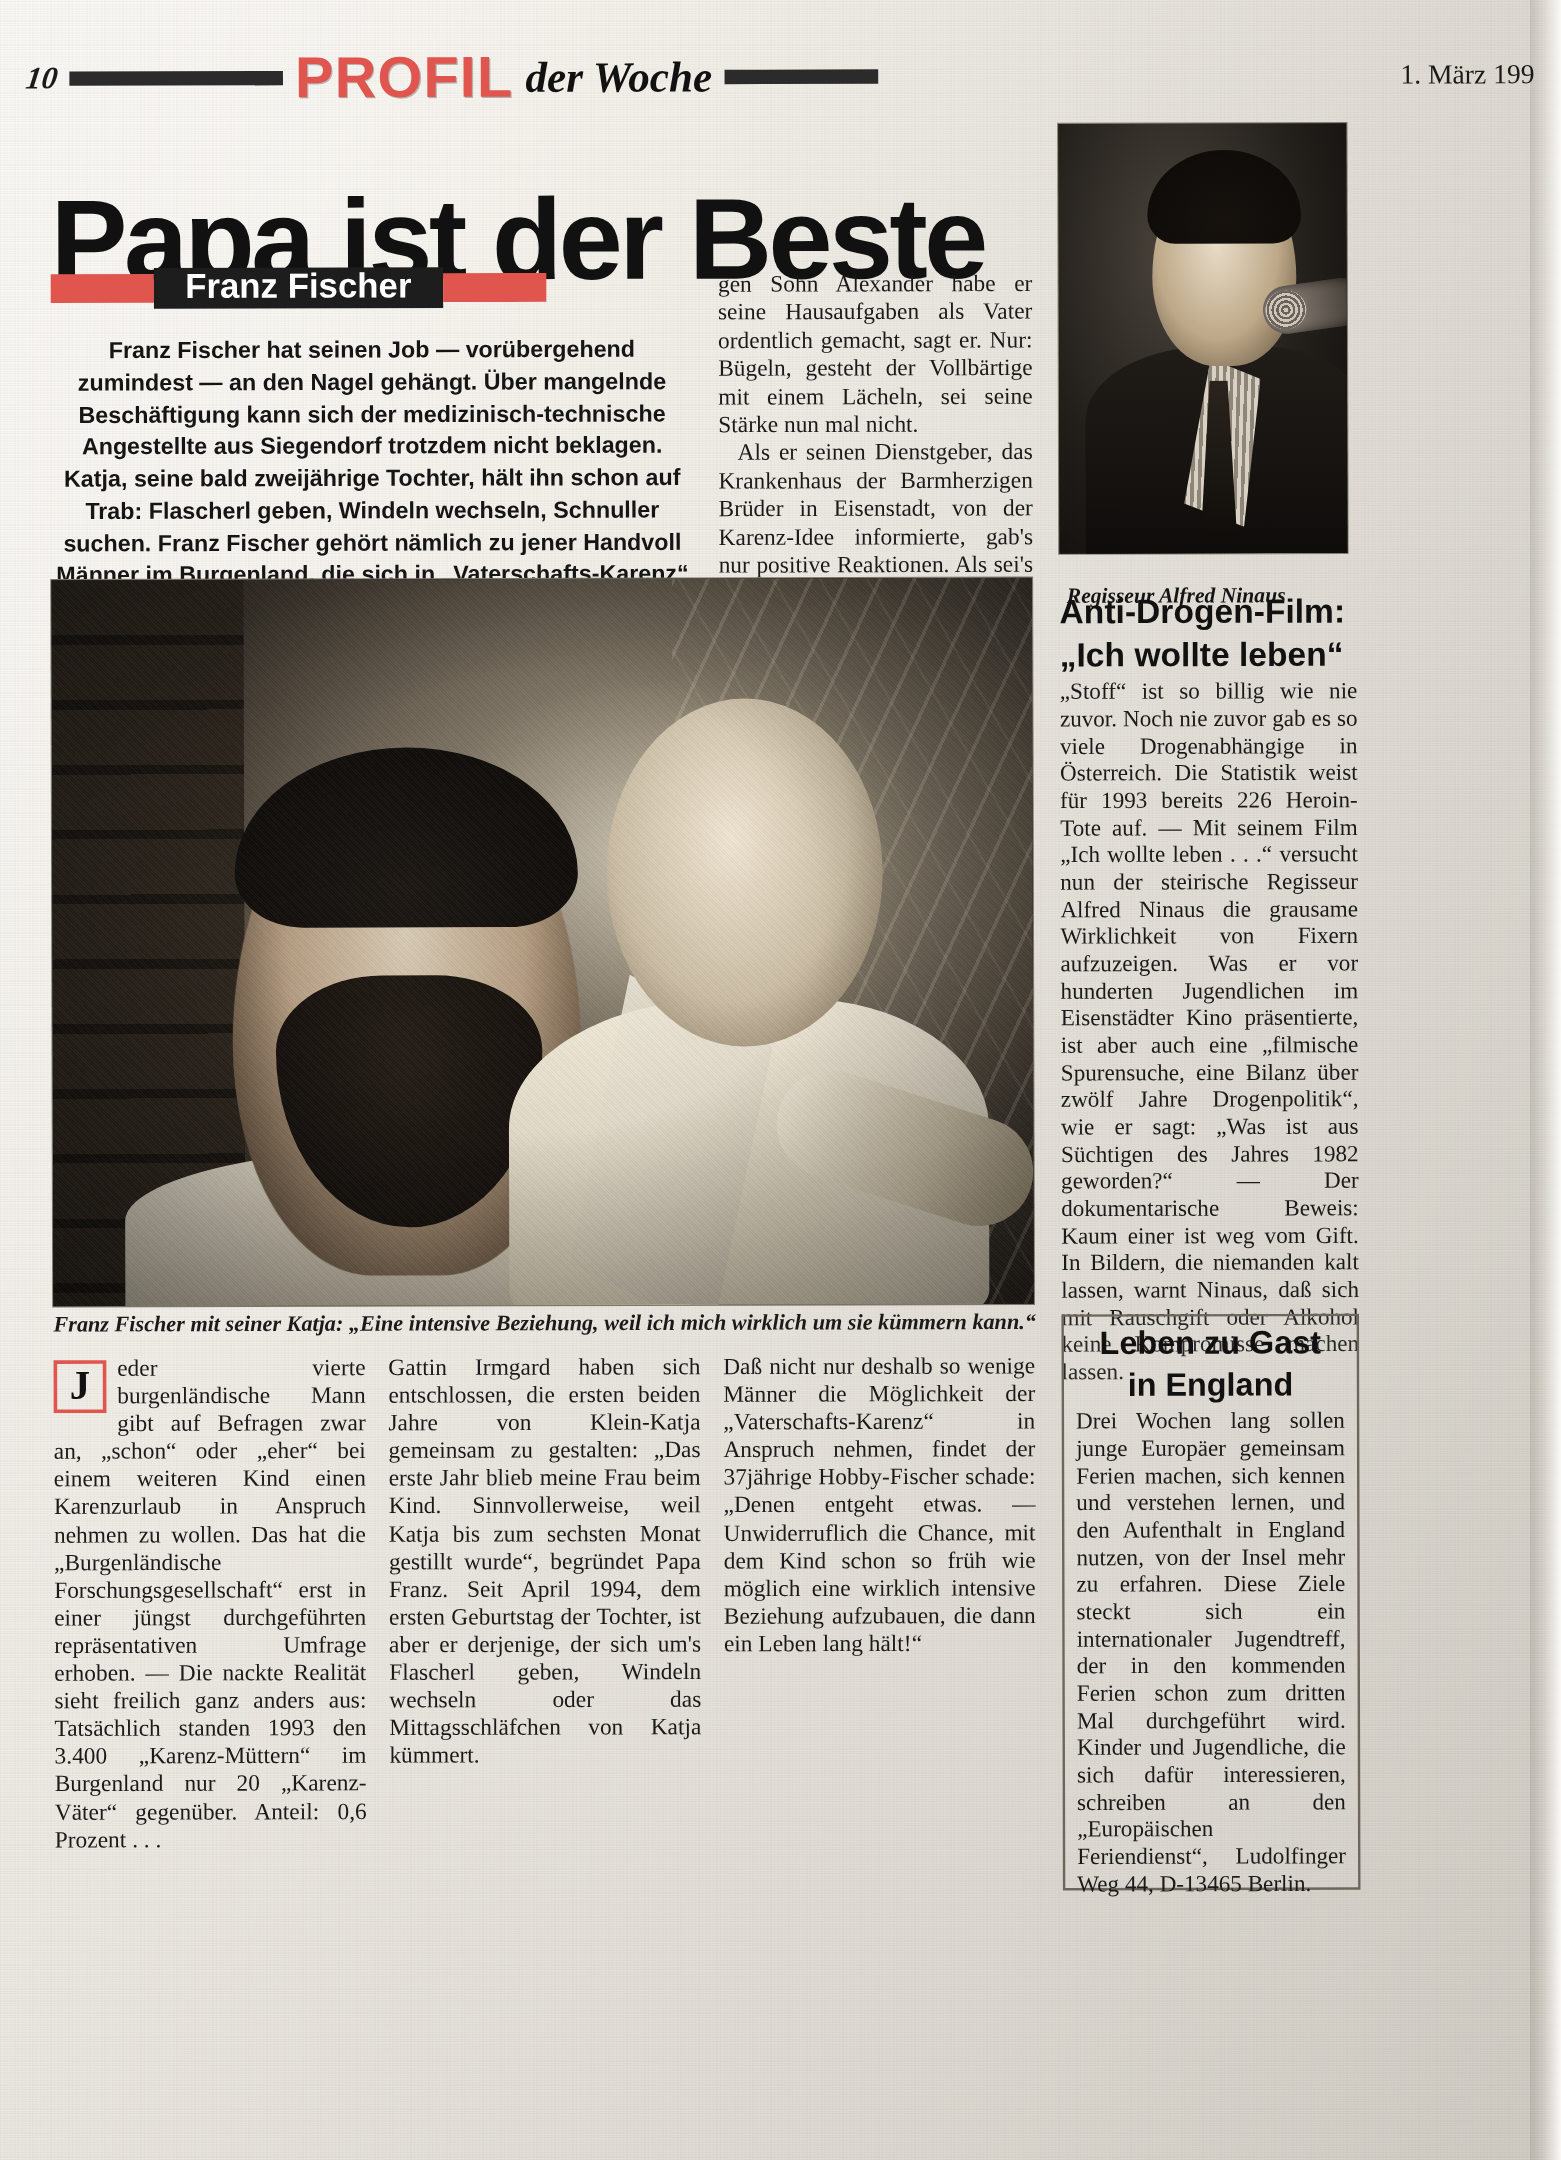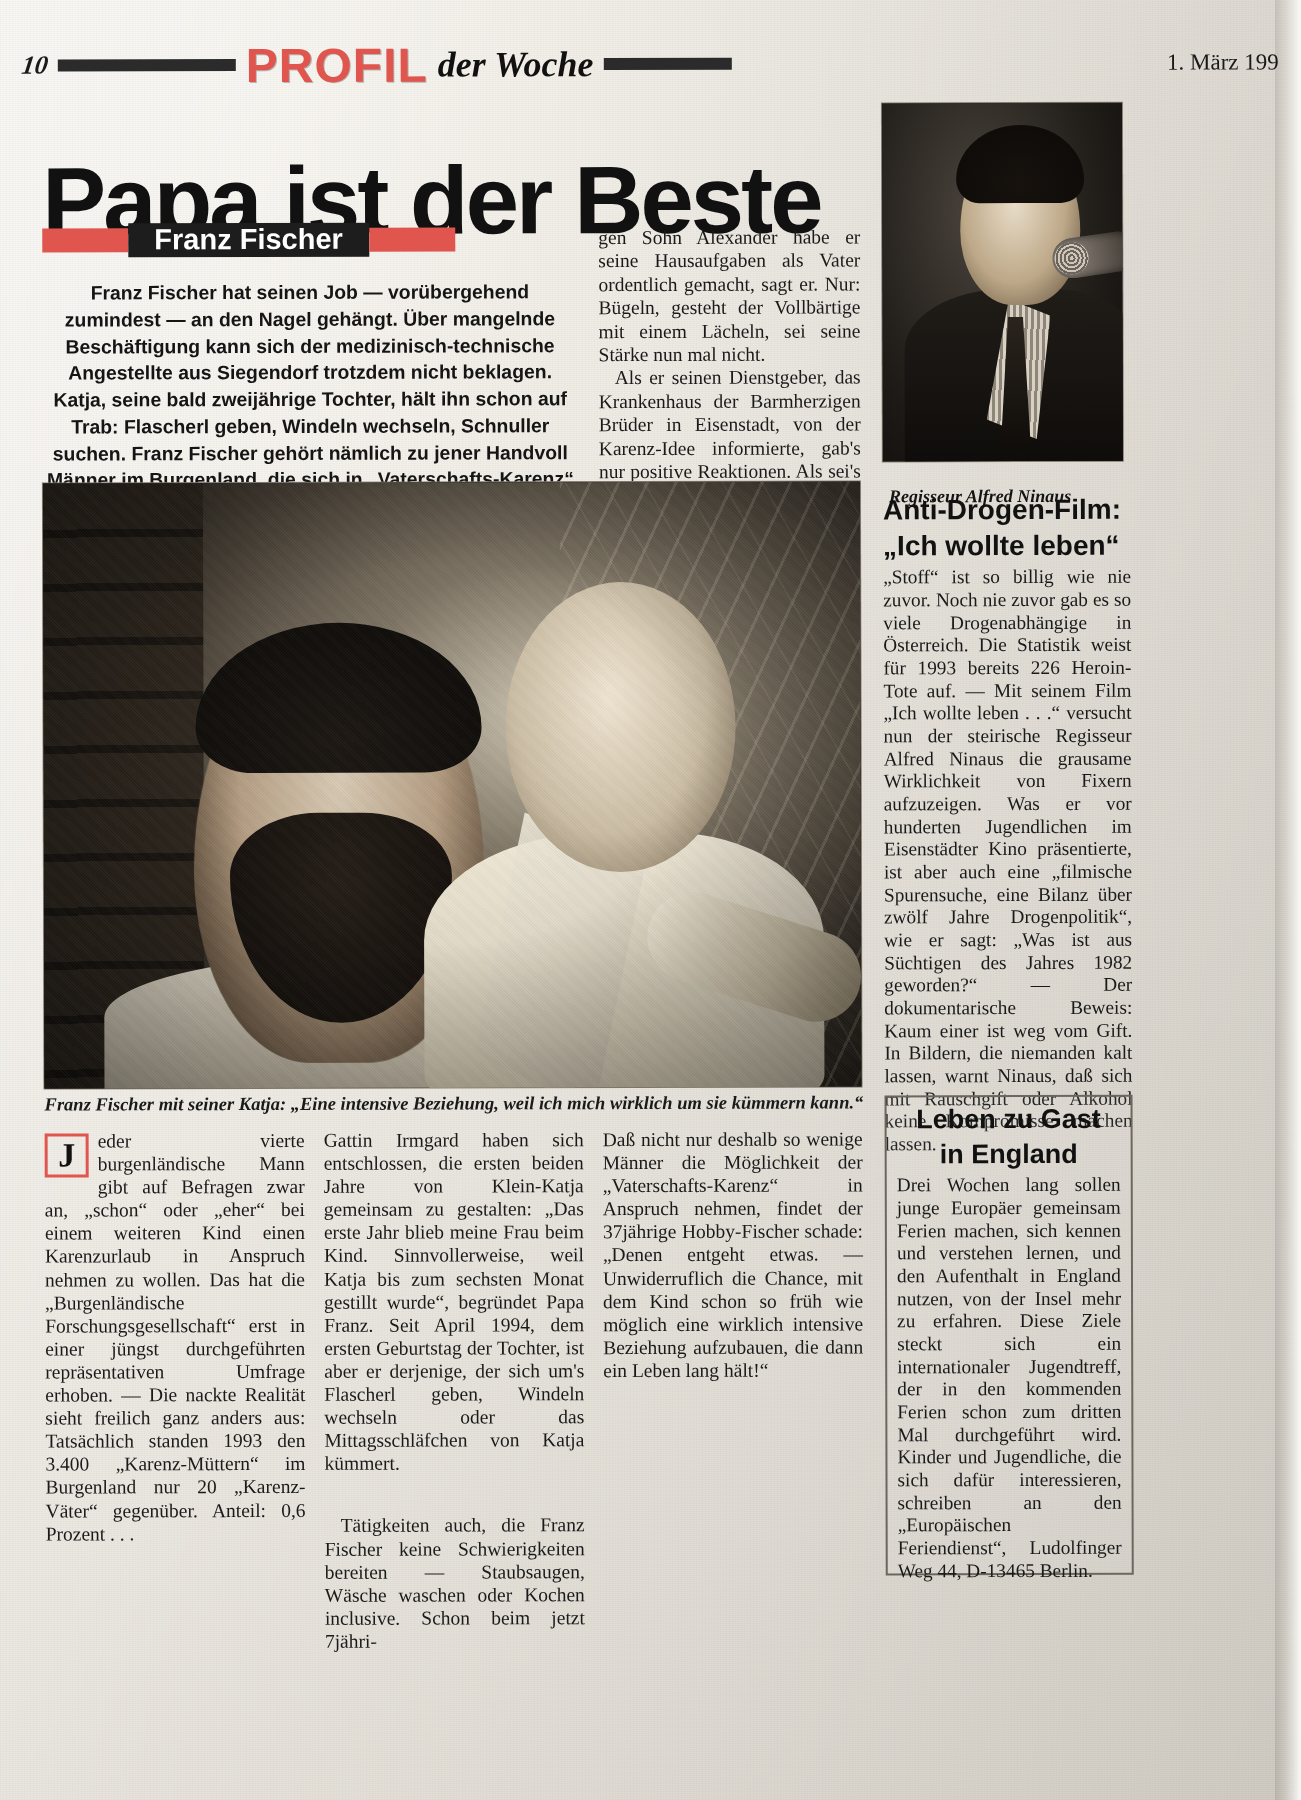--- a/index.html
+++ b/index.html
@@ -342,21 +342,20 @@
       </div>
     </div>
 
     <div class="body-cols">
       <div class="bcol">
         <span class="dropcap">J</span>
         <p>eder vierte burgenländische Mann gibt auf Befragen zwar an, „schon“ oder „eher“ bei einem weiteren Kind einen Karenzurlaub in Anspruch nehmen zu wollen. Das hat die „Burgenländische Forschungsgesellschaft“ erst in einer jüngst durchgeführten repräsentativen Umfrage erhoben. — Die nackte Realität sieht freilich ganz anders aus: Tatsächlich standen 1993 den 3.400 „Karenz-Müttern“ im Burgenland nur 20 „Karenz-Väter“ gegenüber. Anteil: 0,6 Prozent . . .</p>
       </div>
       <div class="bcol">
         <p>Gattin Irmgard haben sich entschlossen, die ersten beiden Jahre von Klein-Katja gemeinsam zu gestalten: „Das erste Jahr blieb meine Frau beim Kind. Sinnvollerweise, weil Katja bis zum sechsten Monat gestillt wurde“, begründet Papa Franz. Seit April 1994, dem ersten Geburtstag der Tochter, ist aber er derjenige, der sich um's Flascherl geben, Windeln wechseln oder das Mittagsschläfchen von Katja kümmert.</p>
-        <p>Tätigkeiten auch, die Franz Fischer keine Schwierigkeiten bereiten — Staubsaugen, Wäsche waschen oder Kochen inclusive. Schon beim jetzt 7jähri-</p>
       </div>
       <div class="bcol">
         <p>Daß nicht nur deshalb so wenige Männer die Möglichkeit der „Vaterschafts-Karenz“ in Anspruch nehmen, findet der 37jährige Hobby-Fischer schade: „Denen entgeht etwas. — Unwiderruflich die Chance, mit dem Kind schon so früh wie möglich eine wirklich intensive Beziehung aufzubauen, die dann ein Leben lang hält!“</p>
       </div>
     </div>
 
   </div>
   <div class="right-edge"></div>
 </div>
 

